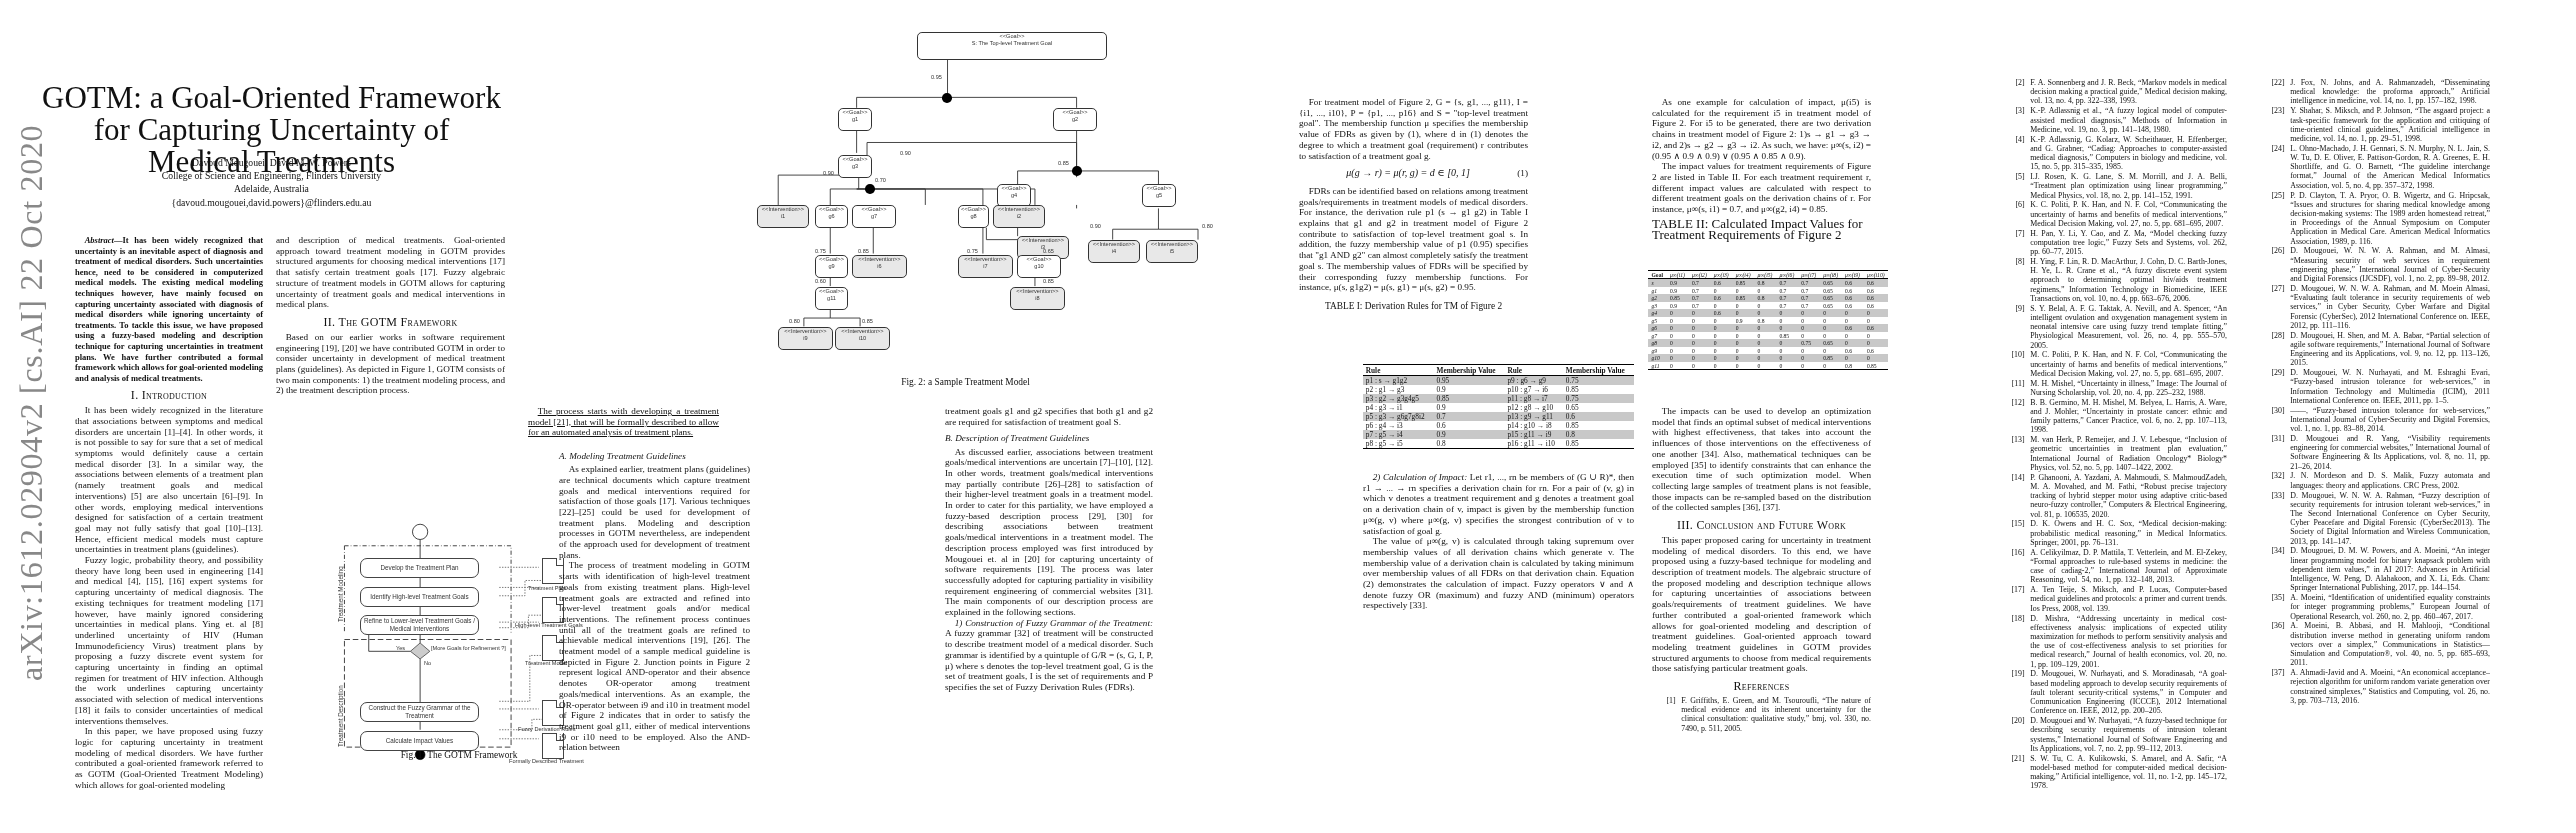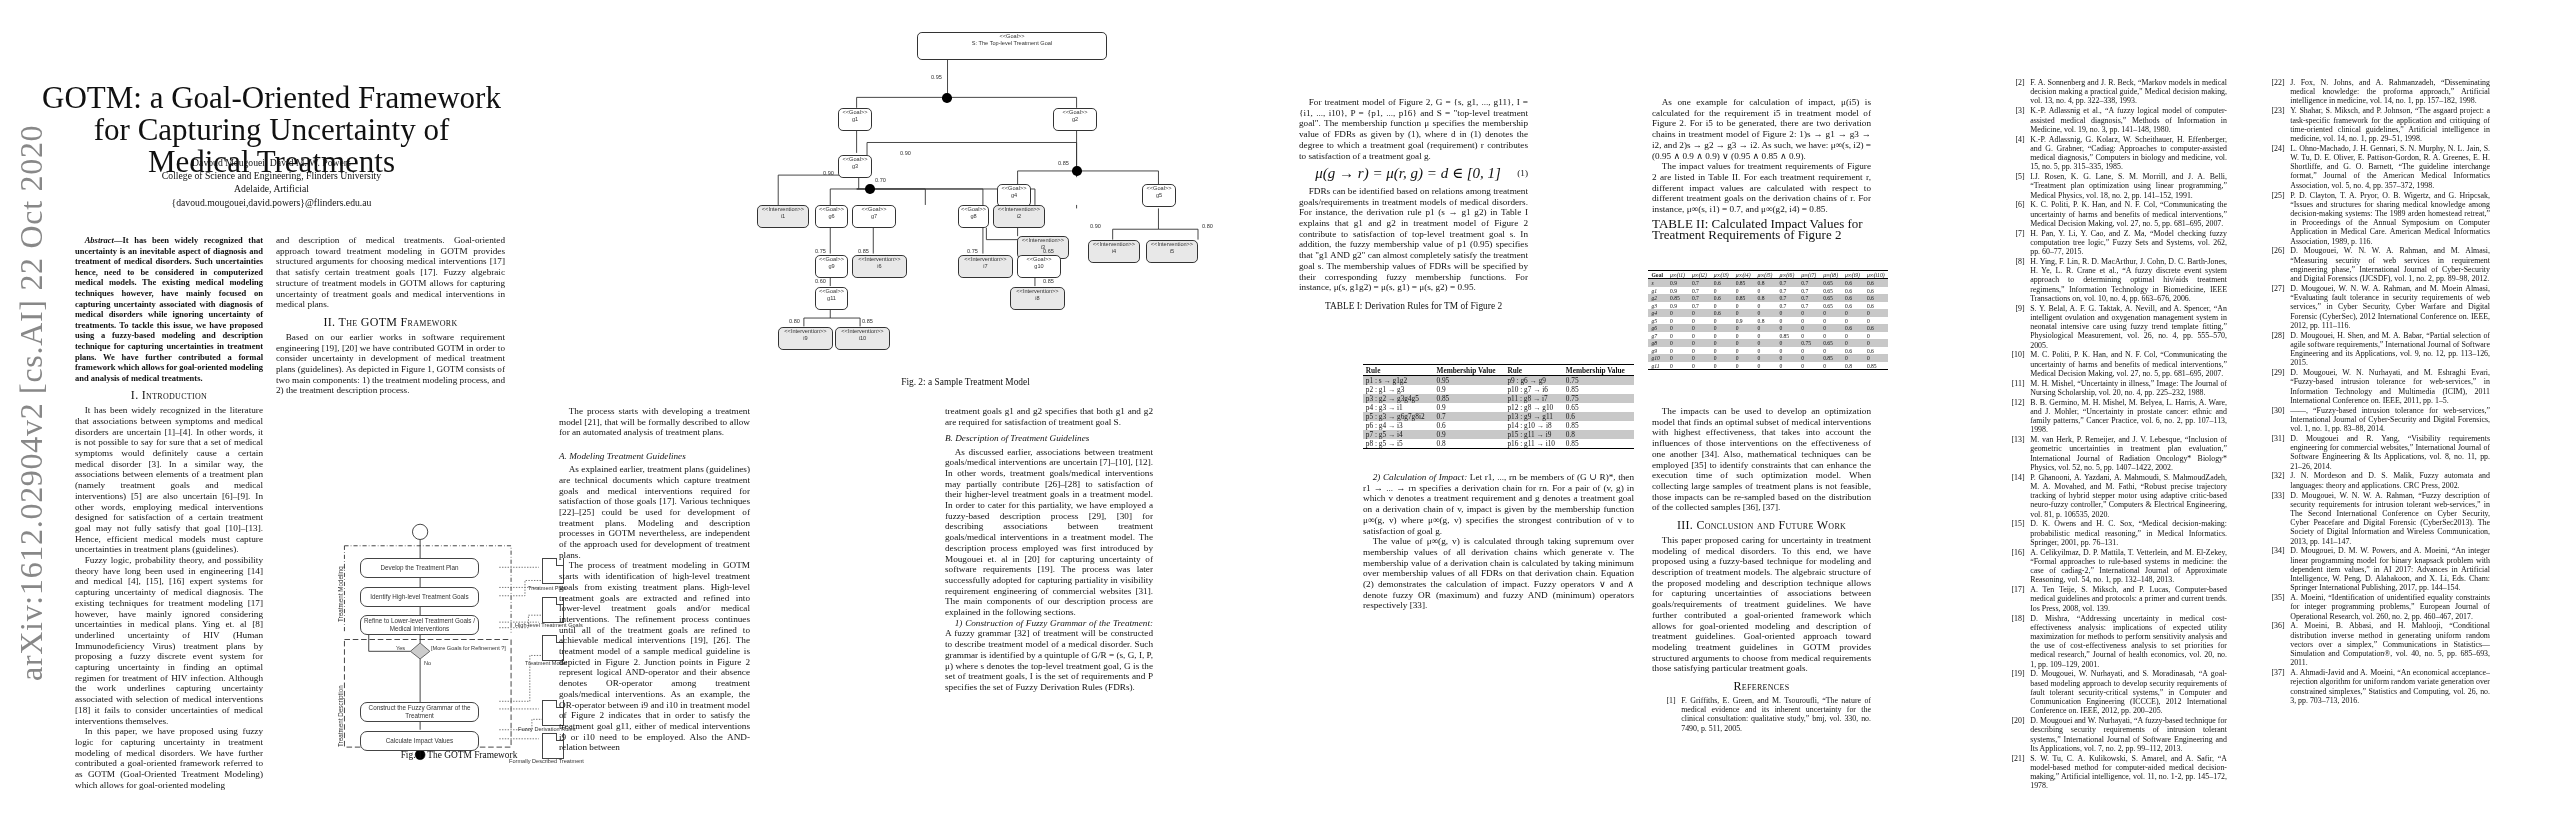--- a/index.html
+++ b/index.html
@@ -26,41 +26,41 @@
   table.tbl { border-collapse:collapse; font-size:7.3px; position:absolute; }
   table.tbl th { text-align:left; border-top:1.4px solid #000; border-bottom:0.7px solid #000; padding:0.7px 2.8px; font-weight:bold; }
   table.tbl td { padding:0 2.8px; height:8.7px; font-style:normal; }
   table.tbl tr.sh td { background:#c8c8c8; }
   table.tbl tr:last-child td { border-bottom:1.4px solid #000; }
   table.small { font-size:5.6px; }
   table.small td { height:7.5px; padding:0 3.5px; }
   table.small th { padding:0.7px 3.5px; font-weight:normal; font-style:italic; }
   .ref { font-size:7.9px; line-height:9.2px; display:flex; margin-bottom:0.7px; text-align:justify; }
   .ref .n { width:23.6px; flex:none; text-align:right; padding-right:5.6px; }
-  .eq { text-align:center; font-style:italic; font-size:15px; }
+  .eq { text-align:center; font-style:italic; font-size:10px; }
   .flowbox { position:absolute; border:0.9px solid #444; border-radius:7px; background:#fff;
              font-family:"Liberation Sans",sans-serif; font-size:6.3px; color:#333; text-align:center;
              display:flex; align-items:center; justify-content:center; line-height:7.6px; }
   .doc { position:absolute; width:19.5px; height:23.6px; border:0.9px solid #444; background:#fff; }
   .doc:after { content:""; position:absolute; right:-0.7px; top:-0.7px; width:6.3px; height:6.3px; background:#fff;
                border-left:0.9px solid #444; border-bottom:0.9px solid #444; }
   .doclbl { position:absolute; font-family:"Liberation Sans",sans-serif; font-size:5.6px; color:#333; white-space:nowrap; }
   .vlabel { position:absolute; font-family:"Liberation Sans",sans-serif; font-size:6.3px; color:#333;
             transform:rotate(-90deg); transform-origin:left top; white-space:nowrap; }
 </style>
 </head>
 <body>
 
 <div class="arxiv">arXiv:1612.02904v2  [cs.AI]  22 Oct 2020</div>
 
 <div class="abs title">GOTM: a Goal-Oriented Framework for Capturing Uncertainty of Medical Treatments</div>
 <div class="abs authors">
   <div>Davoud Mougouei, David M. W. Powers</div>
   <div>College of Science and Engineering, Flinders University</div>
-  <div>Adelaide, Artificial</div>
+  <div>Adelaide, Australia</div>
   <div>{davoud.mougouei,david.powers}@flinders.edu.au</div>
 </div>
 
 <div class="col" style="left:75px; top:235px; width:188px;">
   <div class="abstract" style="text-indent:9.7px;">
     <i>Abstract</i><span>—It has been widely recognized that uncertainty is an inevitable aspect of diagnosis and treatment of medical disorders. Such uncertainties hence, need to be considered in computerized medical models. The existing medical modeling techniques however, have mainly focused on capturing uncertainty associated with diagnosis of medical disorders while ignoring uncertainty of treatments. To tackle this issue, we have proposed using a fuzzy-based modeling and description technique for capturing uncertainties in treatment plans. We have further contributed a formal framework which allows for goal-oriented modeling and analysis of medical treatments.</span>
   </div>
   <h2 class="sec">I. Introduction</h2>
   <p>It has been widely recognized in the literature that associations between symptoms and medical disorders are uncertain [1]–[4]. In other words, it is not possible to say for sure that a set of medical symptoms would definitely cause a certain medical disorder [3]. In a similar way, the associations between elements of a treatment plan (namely treatment goals and medical interventions) [5] are also uncertain [6]–[9]. In other words, employing medical interventions designed for satisfaction of a certain treatment goal may not fully satisfy that goal [10]–[13]. Hence, efficient medical models must capture uncertainties in treatment plans (guidelines).</p>
   <p>Fuzzy logic, probability theory, and possibility theory have long been used in engineering [14] and medical [4], [15], [16] expert systems for capturing uncertainty of medical diagnosis. The existing techniques for treatment modeling [17] however, have mainly ignored considering uncertainties in medical plans. Ying et. al [8] underlined uncertainty of HIV (Human Immunodeficiency Virus) treatment plans by proposing a fuzzy discrete event system for capturing uncertainty in finding an optimal regimen for treatment of HIV infection. Although the work underlines capturing uncertainty associated with selection of medical interventions [18] it fails to consider uncertainties of medical interventions themselves.</p>
@@ -112,21 +112,21 @@
   <div class="doc" style="left:215px; top:215px;"></div>
   <div class="doclbl" style="left:182px; top:240px;">Formally Described Treatment</div>
 </div>
 <div class="abs cap" style="left:327px; top:750px; width:264px;">Fig. 1: The GOTM Framework</div>
 
 <div class="col" style="left:559px; top:445px; width:191px;">
   <h3 class="sub">A. Modeling Treatment Guidelines</h3>
   <p>As explained earlier, treatment plans (guidelines) are technical documents which capture treatment goals and medical interventions required for satisfaction of those goals [17]. Various techniques [22]–[25] could be used for development of treatment plans. Modeling and description processes in GOTM nevertheless, are independent of the approach used for development of treatment plans.</p>
   <p>The process of treatment modeling in GOTM starts with identification of high-level treatment goals from existing treatment plans. High-level treatment goals are extracted and refined into lower-level treatment goals and/or medical interventions. The refinement process continues until all of the treatment goals are refined to achievable medical interventions [19], [26]. The treatment model of a sample medical guideline is depicted in Figure 2. Junction points in Figure 2 represent logical AND-operator and their absence denotes OR-operator among treatment goals/medical interventions. As an example, the OR-operator between i9 and i10 in treatment model of Figure 2 indicates that in order to satisfy the treatment goal g11, either of medical interventions i9 or i10 need to be employed. Also the AND-relation between</p>
 </div>
-<div class="col" style="left:559px; top:406px; width:191px;">
+<div class="col" style="left:528px; top:406px; width:191px;text-decoration:underline;">
   <p>The process starts with developing a treatment model [21], that will be formally described to allow for an automated analysis of treatment plans.</p>
 </div>
 
 <div class="abs" style="left:743px; top:28px; width:459px; height:340px;">
   <svg width="459" height="340" style="position:absolute;left:0;top:0;" viewBox="0 0 660 490">
     <line x1="294" y1="45" x2="294" y2="96"></line>
     <path d="M294,100 L163,100 L163,115 M294,100 L480,100 L480,115"></path>
     <line x1="163" y1="148" x2="163" y2="180"></line>
     <path d="M178,186 L178,165 L480,165 L480,215"></path>
     <line x1="480" y1="148" x2="480" y2="200"></line>

